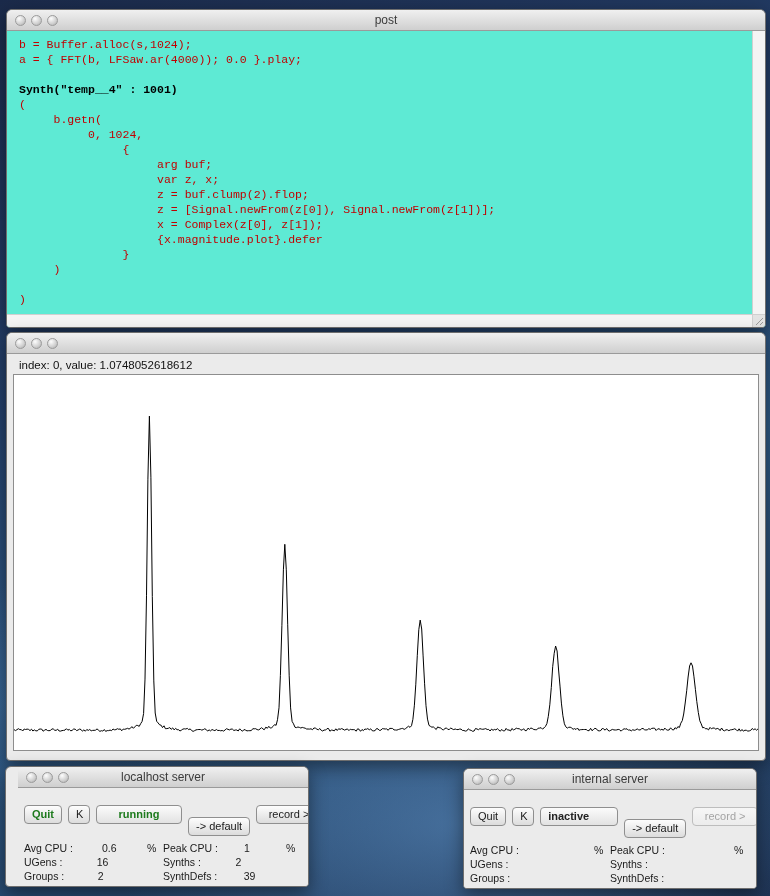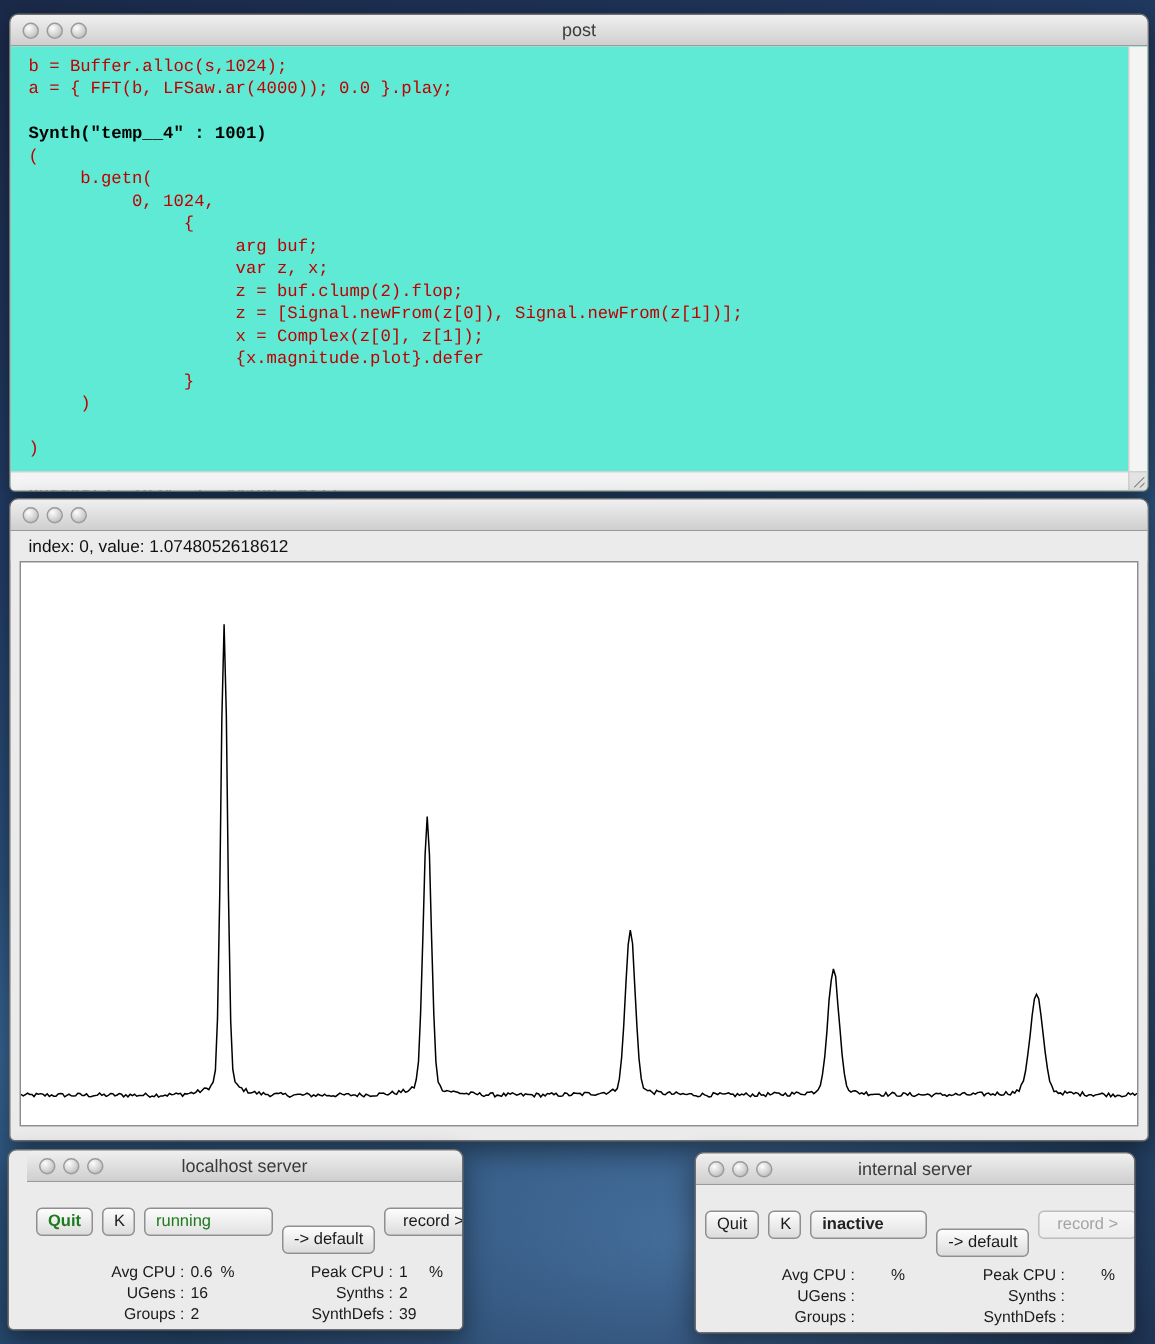--- a/index.html
+++ b/index.html
@@ -182,23 +182,23 @@
     border-radius: 4px;
     padding: 2px 7px;
     line-height: 13px;
     white-space: nowrap;
     box-sizing: border-box;
   }
   .sbtn.quit { color: #1d7a1d; font-weight: bold; min-width: 38px; text-align: center; }
   .sbtn.k { min-width: 22px; text-align: center; }
   .sbtn.status-running {
     color: #1d7a1d;
-    font-weight: normal;
+    font-weight: bold;
     min-width: 86px;
-    text-align: left;
+    text-align: center;
     background: linear-gradient(#fbfbfb, #e2e2e2);
   }
   .sbtn.status-inactive {
     color: #222;
     font-weight: bold;
     min-width: 78px;
     text-align: left;
     background: linear-gradient(#fbfbfb, #e2e2e2);
   }
   .sbtn.default-btn { min-width: 62px; text-align: center; margin-top: 24px; }
@@ -208,21 +208,21 @@
   .stats {
     display: grid;
     grid-template-columns: 1fr 1fr;
     font-size: 10.5px;
     color: #1a1a1a;
     row-gap: 2px;
     font-family: "Liberation Sans", sans-serif;
   }
   .stat {
     display: flex;
-    justify-content: flex-end;
+    justify-content: space-between;
     gap: 4px;
     padding-right: 6px;
     white-space: nowrap;
   }
   .stat .val { min-width: 16px; text-align: left; }
   .stat .pct { min-width: 10px; text-align: left; color: #1a1a1a; }
 
   .volume-row {
     display: flex;
     align-items: center;

